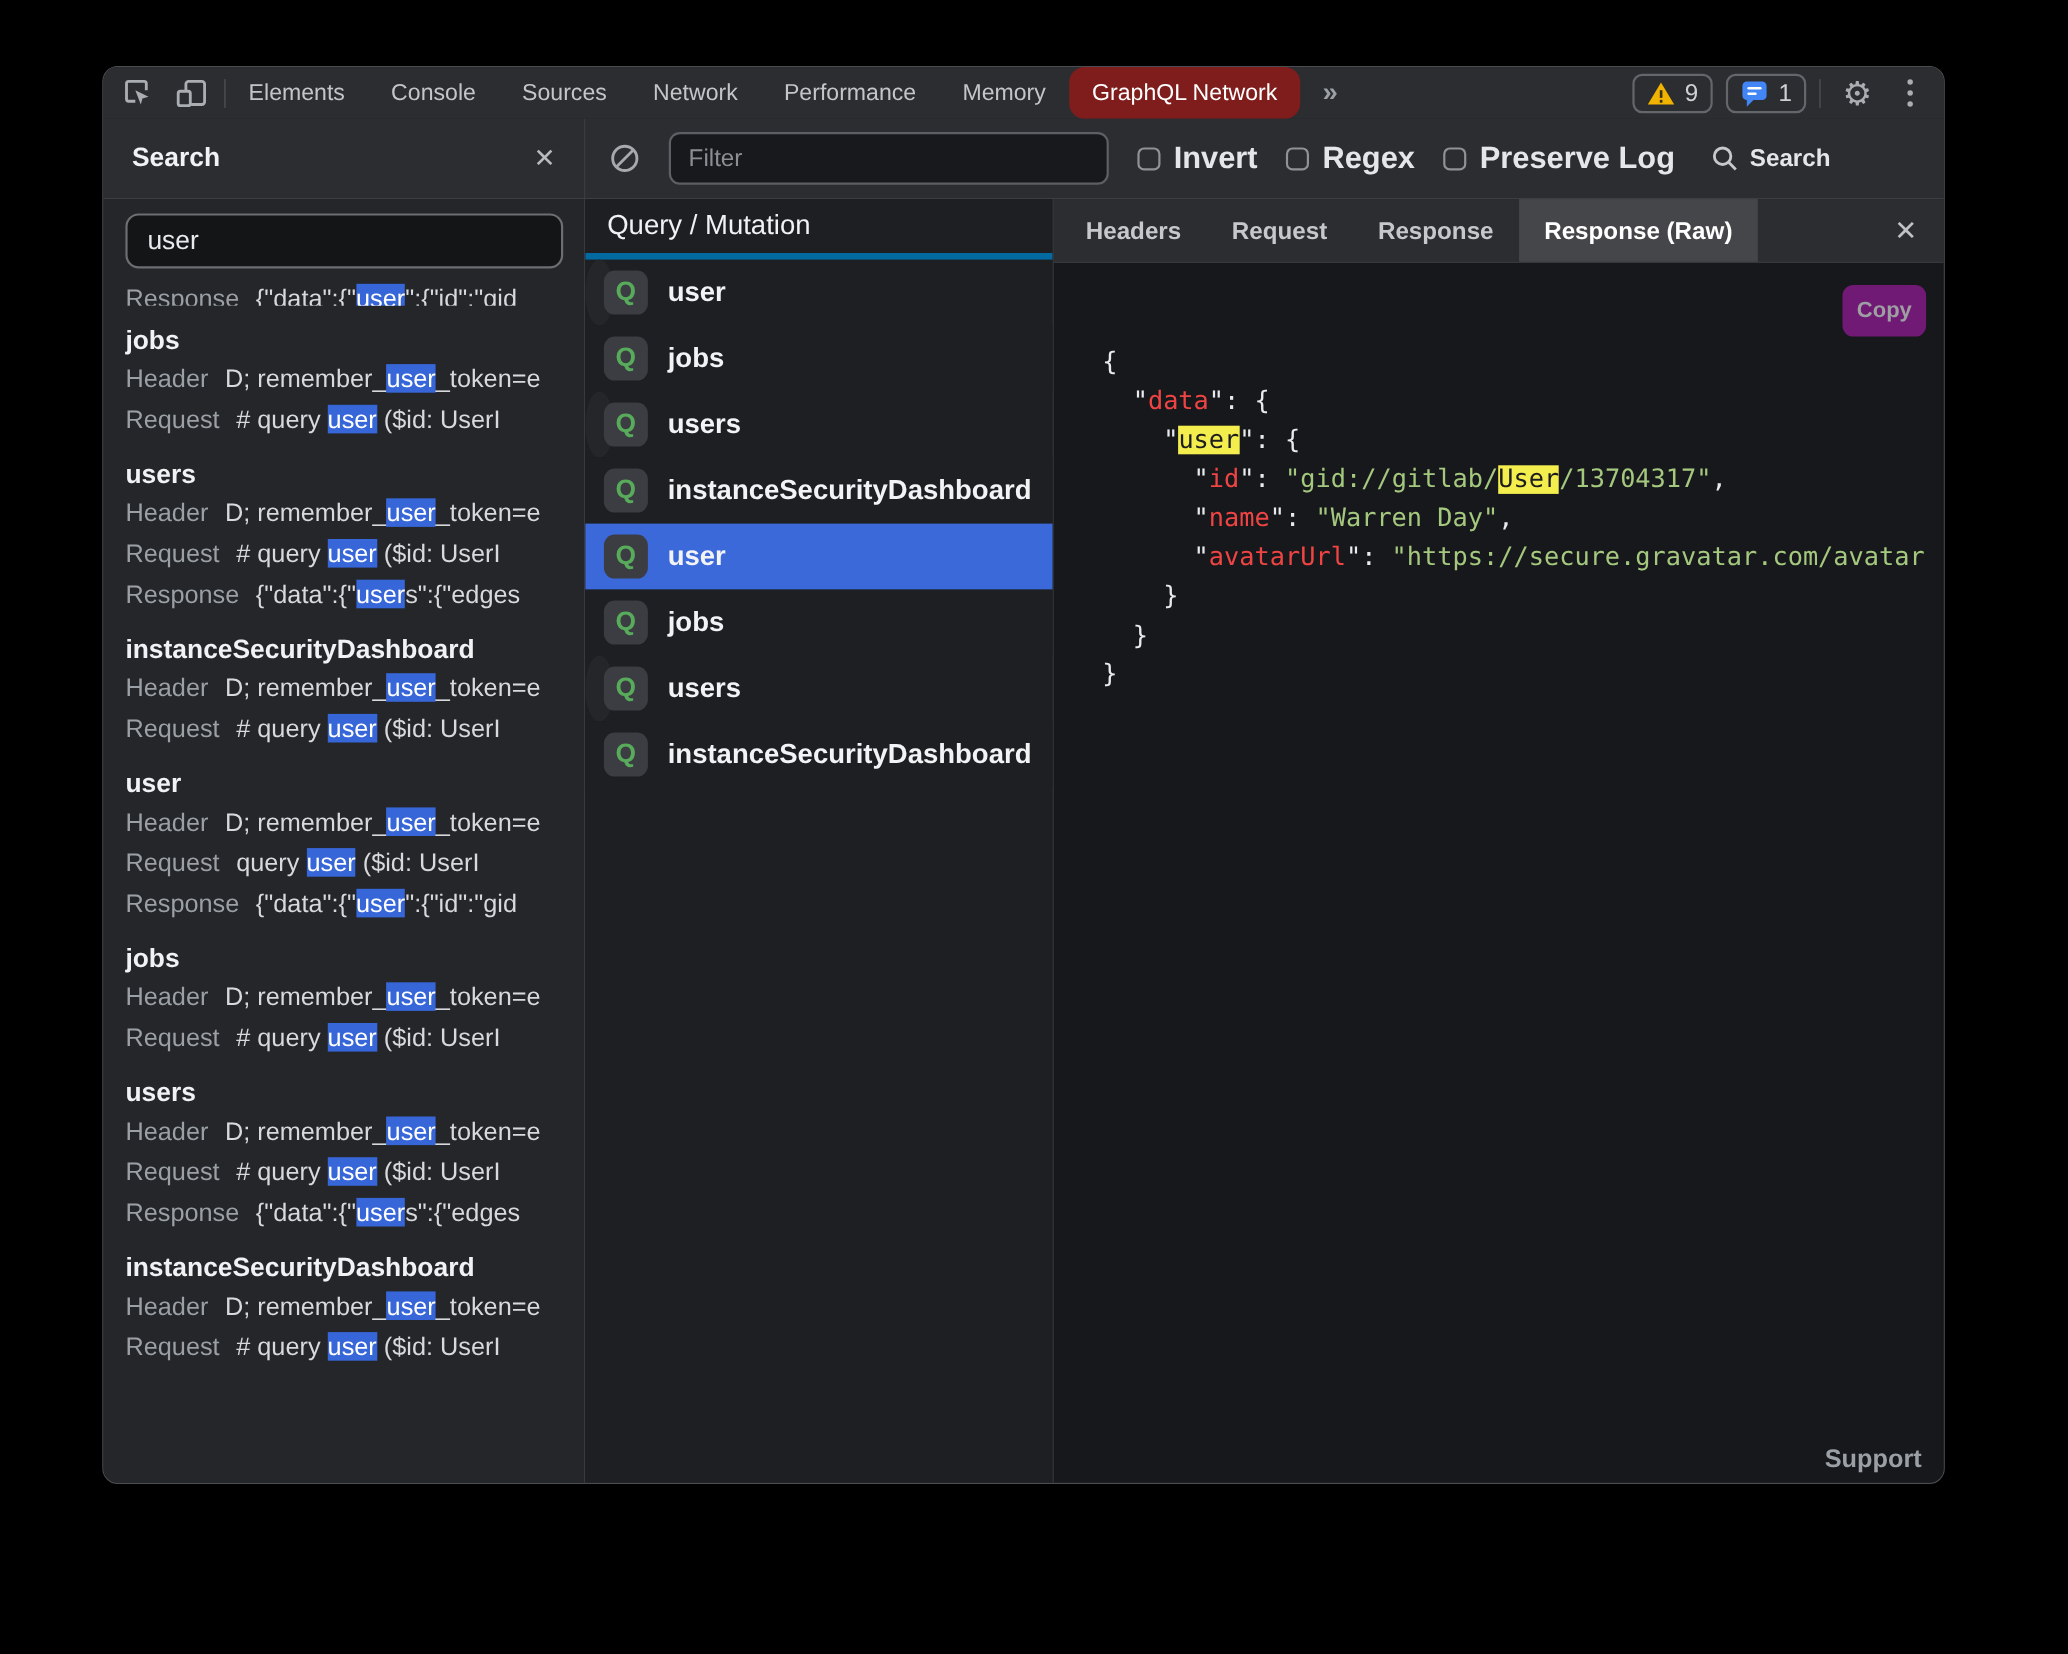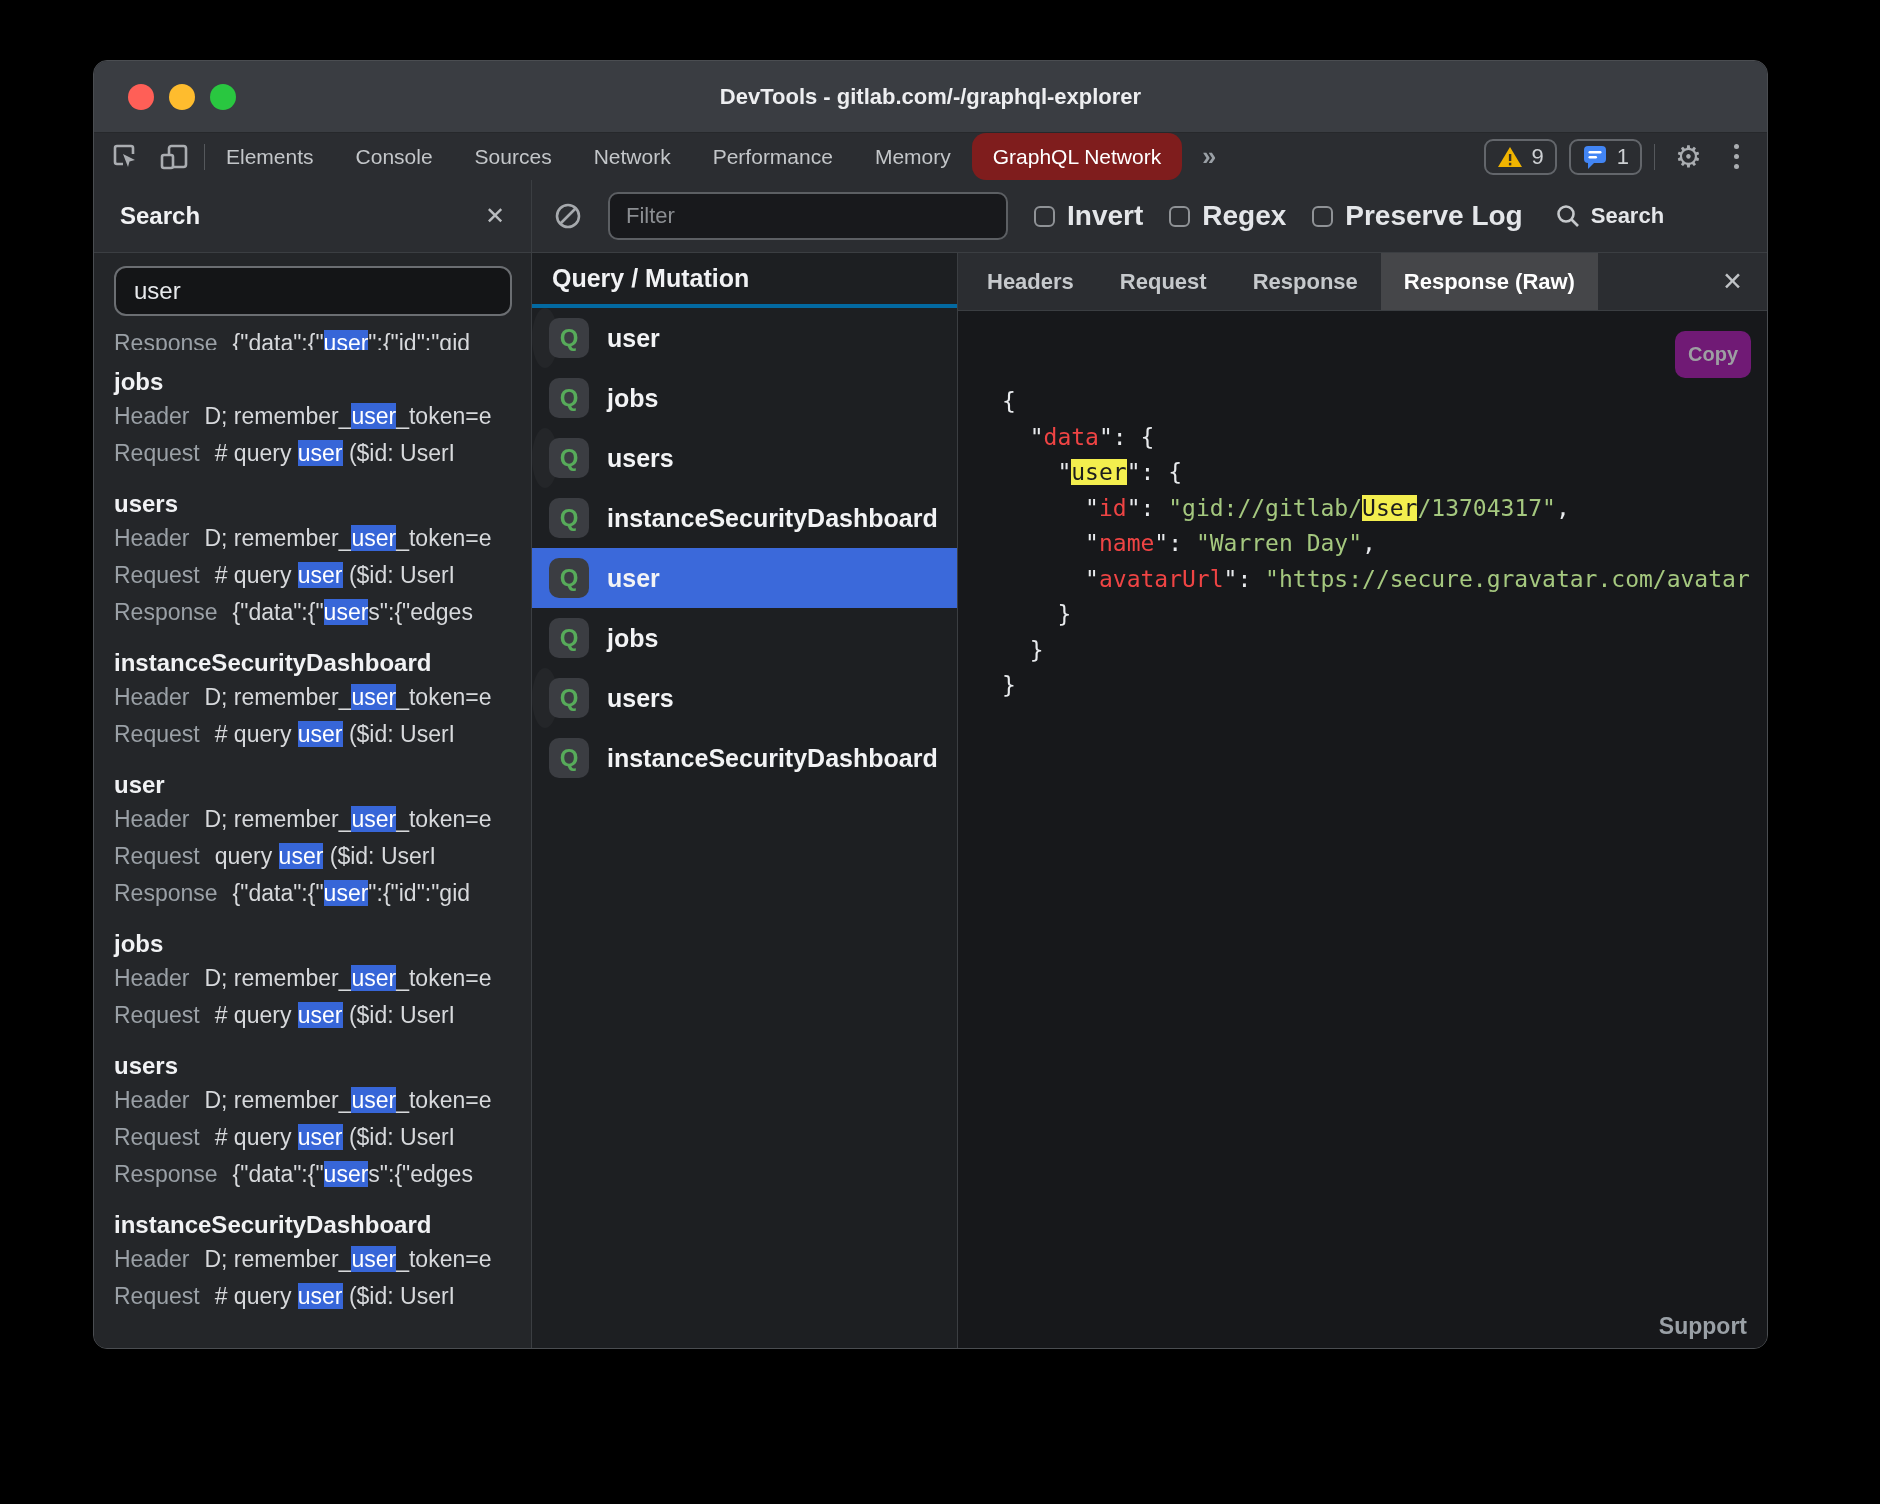--- a/index.html
+++ b/index.html
@@ -54,22 +54,22 @@
   .search-input { width:398px; height:50px; background:#141517; border:2px solid #6b6e72; border-radius:12px;
     color:#e8eaed; font-size:24px; padding:0 18px; outline:none; font-family:"Liberation Sans",sans-serif; }
   .clipped-row { height:25px; overflow:hidden; margin-top:9px; }
   .rline { font-size:23px; line-height:37px; color:#d7d9dc; white-space:nowrap; overflow:hidden; }
   .rlabel { color:#9aa0a6; margin-right:15px; }
   .hl { background:#3766d8; color:#fff; }
   .rsec-title { font-size:24px; font-weight:700; color:#f1f2f4; margin-top:15px; line-height:33px; white-space:nowrap; }
 
   .mid { width:426px; flex:0 0 auto; background:#1d1f22; border-right:1px solid #3b3e42;
     display:flex; flex-direction:column; overflow:hidden; }
-  .mid-head { flex:0 0 55px; display:flex; align-items:center; padding-left:20px; font-size:25px; font-weight:700;
-    color:#f1f2f4; border-bottom:4px solid #0369a1; }
+  .mid-head { flex:0 0 55px; display:flex; align-items:center; padding-left:20px; font-size:25px; font-weight:400;
+    color:#f1f2f4; border-bottom:6px solid #0369a1; }
   .qrow { flex:0 0 60px; display:flex; align-items:center; gap:18px; padding-left:17px; }
   .qrow.light { background:#242629; } .qrow.dark { background:#1d1f22; } .qrow.selected { background:#3b69da; }
   .qbadge { width:40px; height:40px; border-radius:10px; background:#3b3d42; color:#57ab5a;
     font-weight:700; font-size:24px; display:flex; align-items:center; justify-content:center; flex:0 0 auto; }
   .qlabel { font-size:25px; font-weight:700; color:#f2f3f5; white-space:nowrap; }
 
   .right { flex:1; display:flex; flex-direction:column; min-width:0; }
   .rtabs { flex:0 0 58px; background:#2b2d31; border-bottom:1px solid #3b3e42; display:flex; align-items:stretch; padding-left:6px; }
   .rtab { display:flex; align-items:center; padding:0 23px; font-size:22px; font-weight:600; color:#c6c9cc; white-space:nowrap; }
   .rtab.active { background:#454649; color:#fff; }
@@ -83,28 +83,20 @@
     padding:12px 13px; font-size:20px; font-weight:600; color:#9d9fa2; font-family:"Liberation Sans",sans-serif; }
   .support { position:absolute; right:20px; bottom:8px; font-size:23px; font-weight:700; color:#9aa0a6; }
 
   svg.icon { display:block; }
 </style>
 </head>
 <body>
 
 <div class="window">
 
-  <div class="titlebar">
-    <div class="lights">
-      <span class="light red"></span>
-      <span class="light yellow"></span>
-      <span class="light green"></span>
-    </div>
-    <div class="win-title">DevTools - gitlab.com/-/graphql-explorer</div>
-  </div>
 
   <div class="tabbar">
     <div class="tool-icons">
       <span>
         <svg class="icon" width="30" height="30" viewBox="0 0 30 30">
           <path d="M23 12 V6 a2 2 0 0 0 -2 -2 H7 a2 2 0 0 0 -2 2 v14 a2 2 0 0 0 2 2 h6" fill="none" stroke="#aaadb1" stroke-width="2.6"></path>
           <path d="M13 12 L25 18 L19.5 19.5 L18 25 Z" fill="#aaadb1"></path>
         </svg>
       </span>
       <span>

